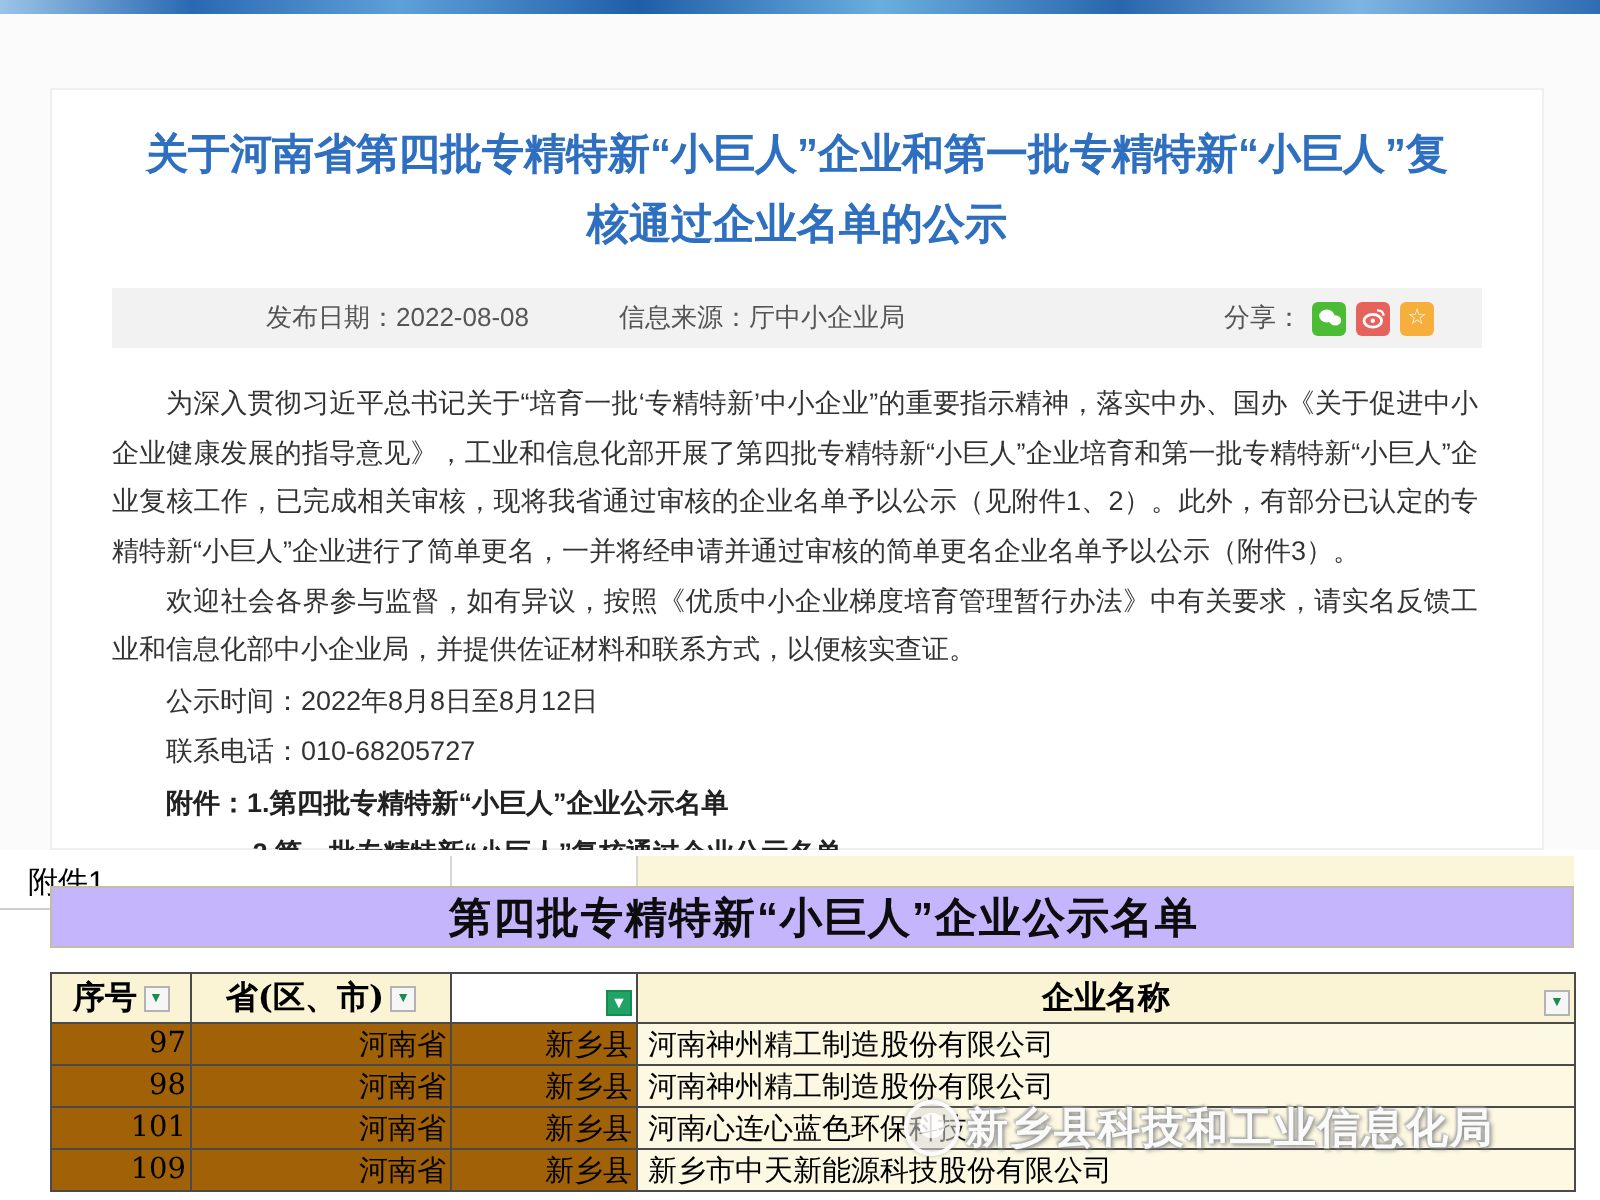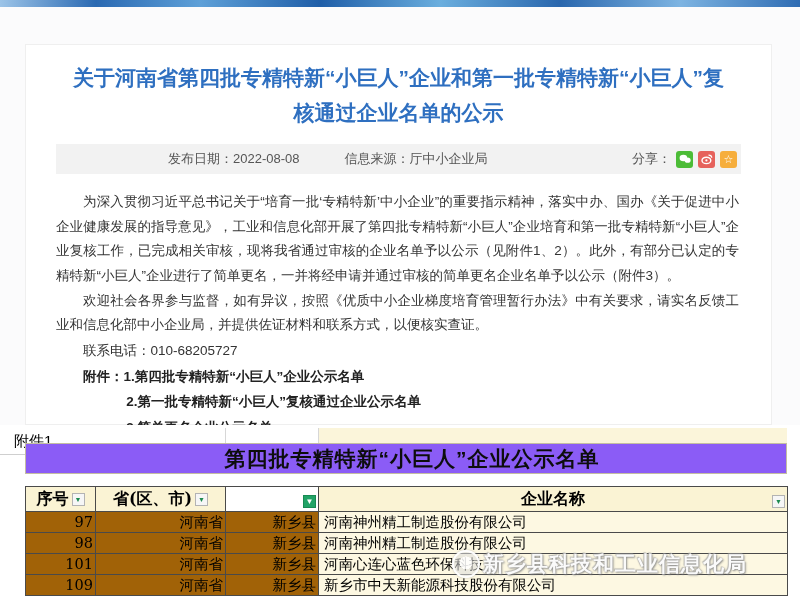--- a/index.html
+++ b/index.html
@@ -14,23 +14,23 @@
   .breadcrumb .sep { margin:0 6px; color:#999; }
 
   .content { position:absolute; left:25px; top:44px; width:747px; height:381px;
     background:#fff; border:1px solid #efefef; }
 
   .art-title { margin:16px 40px 0 40px; text-align:center; color:#2e6fc0;
     font-size:21px; font-weight:bold; line-height:1.65; }
 
   .meta { margin:14px 30px 0 30px; height:30px; background:#f2f2f2;
     display:flex; align-items:center; font-size:13px; color:#555; }
-  .meta .m1 { margin-left:112px; }
+  .meta .m1 { margin-left:77px; }
   .meta .m2 { margin-left:45px; }
-  .meta .share { margin-left:auto; margin-right:4px; display:flex; align-items:center; gap:5px;justify-content:center; }
+  .meta .share { margin-left:auto; margin-right:24px; display:flex; align-items:center; gap:5px;justify-content:center; }
   .sicon { width:17px; height:17px; border-radius:3px; display:inline-flex;
     align-items:center; justify-content:center; color:#fff; font-size:11px; line-height:1; }
 
   .body-text { margin:16px 32px 0 30px; font-size:13.5px; color:#333;
     line-height:1.82; text-align:justify; }
   .body-text p { text-indent:2em; }
   .info-line { margin:2px 32px 0 30px; font-size:13.5px; color:#333; line-height:1.7; text-indent:2em; }
   .att-line { margin:2px 32px 0 30px; font-size:13.5px; color:#222; font-weight:bold; line-height:1.75; }
   .att-1 { text-indent:2em; }
   .att-sub { padding-left:5.2em; }
@@ -42,21 +42,21 @@
 
   .annex-row { position:absolute; left:0; top:3px; width:700px; height:27px;
     border-bottom:1px solid #cfcfcf; }
   .annex-label { position:absolute; left:14px; top:4px; font-size:15px; color:#000;
     font-family:"Liberation Sans",sans-serif; }
   .annex-row .v1 { position:absolute; left:225px; top:0; width:1px; height:27px; background:#d7d7d7; }
   .annex-row .yellow { position:absolute; left:318px; top:0; width:469px; height:27px;
     background:#fbf5da; border-left:1px solid #d7d7d7; }
 
   .xl-title { position:absolute; left:25px; top:18px; width:762px; height:31px;
-    background:#8b5cf6; border:1px solid #c4bda2; display:flex; align-items:center; justify-content:center;
+    background:#c4b5fd; border:1px solid #c4bda2; display:flex; align-items:center; justify-content:center;
     font-size:21px; font-weight:bold; color:#0d0d0d; font-family:"Liberation Sans",sans-serif; letter-spacing:1px;padding-left:12px; }
 
   table.xl { position:absolute; left:25px; top:61px; border-collapse:collapse; table-layout:fixed; }
   table.xl col.c0 { width:70px; } table.xl col.c1 { width:130px; }
   table.xl col.c2 { width:93px; } table.xl col.c3 { width:469px; }
   table.xl th, table.xl td { border:1px solid #4a4a4a; overflow:hidden; white-space:nowrap; }
   table.xl th { height:25px; background:#faf3d4; font-size:16px; font-weight:bold; color:#000;
     text-align:center; position:relative; }
   table.xl th.blank { background:#fff; }
   table.xl td { height:21px; font-size:14.5px; color:#000; text-align:right; background:#a16207; padding:0 2px; }
@@ -109,20 +109,21 @@
       </span>
       <span class="sicon" style="background:#f6ae3c">☆</span>
     </span>
   </div>
 
   <div class="body-text">
     <p>为深入贯彻习近平总书记关于“培育一批‘专精特新’中小企业”的重要指示精神，落实中办、国办《关于促进中小企业健康发展的指导意见》，工业和信息化部开展了第四批专精特新“小巨人”企业培育和第一批专精特新“小巨人”企业复核工作，已完成相关审核，现将我省通过审核的企业名单予以公示（见附件1、2）。此外，有部分已认定的专精特新“小巨人”企业进行了简单更名，一并将经申请并通过审核的简单更名企业名单予以公示（附件3）。</p>
     <p>欢迎社会各界参与监督，如有异议，按照《优质中小企业梯度培育管理暂行办法》中有关要求，请实名反馈工业和信息化部中小企业局，并提供佐证材料和联系方式，以便核实查证。</p>
   </div>
 
+  <div class="info-line">公示时间：2022年8月8日至8月12日</div>
   <div class="info-line">联系电话：010-68205727</div>
 
   <div class="att-line att-1">附件：1.第四批专精特新“小巨人”企业公示名单</div>
   <div class="att-line att-sub">2.第一批专精特新“小巨人”复核通过企业公示名单</div>
   <div class="att-line att-sub">3.简单更名企业公示名单</div>
 
   <div class="sign-date">2002年8月8日</div>
 </div>
 
 <div class="excel">

